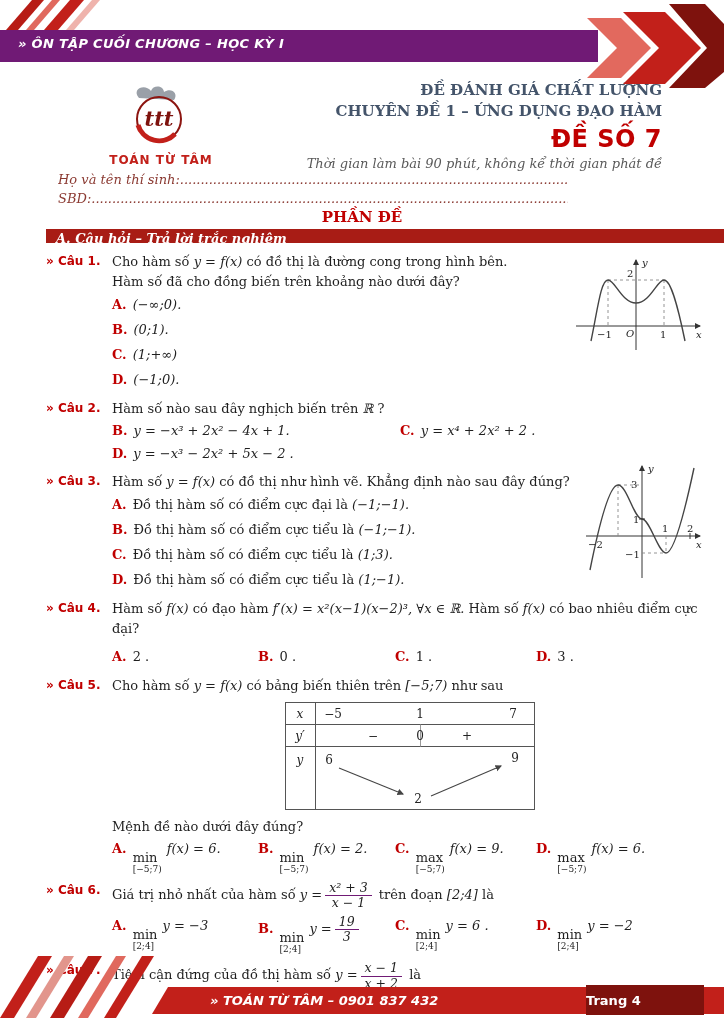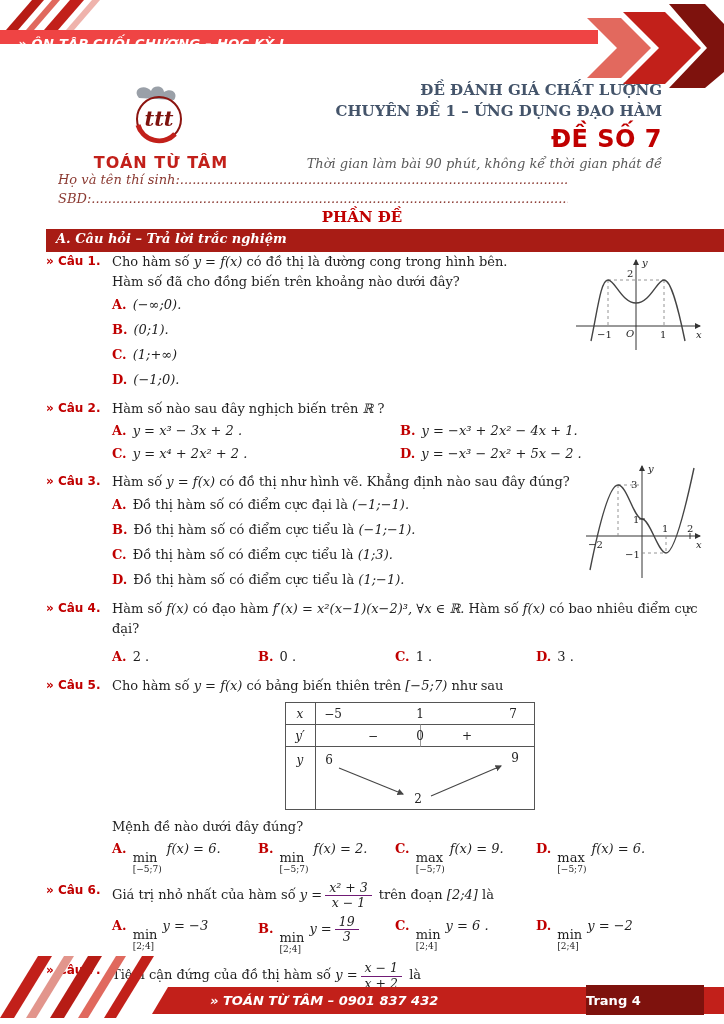--- a/index.html
+++ b/index.html
@@ -1,41 +1,41 @@
 <!DOCTYPE html>
 <html><head>
 <meta charset="utf-8">
 <style>
   *{margin:0;padding:0;box-sizing:border-box}
   html,body{width:724px;height:1024px}
   body{position:relative;background:#fff;font-family:"DejaVu Serif",serif;color:#1f1f1f;overflow:hidden}
-  .top-banner{position:absolute;left:0;top:30px;width:598px;height:14px;background:#ef4444;color:#fff;
+  .top-banner{position:absolute;left:0;top:30px;width:598px;height:32px;background:#701a75;color:#fff;
     font-family:"DejaVu Sans",sans-serif;font-weight:bold;font-style:italic;font-size:13px;line-height:27px;
     padding-left:18px;letter-spacing:.3px;z-index:2}
   .deco-tl{position:absolute;left:0;top:0;z-index:1}
   .deco-tr{position:absolute;right:0;top:4px;z-index:1}
   .deco-bl{position:absolute;left:0;bottom:6px;z-index:1}
   .bottom-banner{position:absolute;left:152px;right:0;bottom:10px;height:27px;background:#c2201a;
     clip-path:polygon(16px 0,100% 0,100% 100%,0 100%);color:#fff;font-family:"DejaVu Sans",sans-serif;
     font-weight:bold;font-style:italic;font-size:13px;line-height:27px;padding-left:58px;z-index:2}
   .page-box{position:absolute;right:20px;bottom:9px;width:118px;height:30px;background:#7e120d;color:#fff;
     font-family:"DejaVu Sans",sans-serif;font-weight:bold;font-size:13px;display:flex;align-items:center;
     z-index:3}
   .logo{position:absolute;left:86px;top:82px;width:150px;text-align:center}
-  .logo .brand{color:#c2201a;font-family:"DejaVu Sans",sans-serif;font-weight:bold;font-size:16px;
+  .logo .brand{color:#c2201a;font-family:"DejaVu Sans",sans-serif;font-weight:bold;font-size:12px;
     letter-spacing:1px;margin-top:1px}
   .header-right{position:absolute;right:62px;top:80px;text-align:right}
   .header-right .h1,.header-right .h2{color:#44546a;font-weight:bold;font-size:15px;line-height:21px}
   .header-right .h3{color:#c00000;font-weight:bold;font-size:24px;line-height:30px;letter-spacing:.5px;
     font-family:"DejaVu Sans",sans-serif;margin-top:2px}
   .header-right .h4{color:#595959;font-style:italic;font-size:13px;line-height:20px}
   .name-lines{position:absolute;left:58px;top:170px;width:510px;color:#8b3a32;font-style:italic;
     font-size:13px;line-height:19px;white-space:nowrap;overflow:hidden}
   .part-title{position:absolute;left:0;right:0;top:208px;text-align:center;color:#c00000;font-weight:bold;font-size:15px}
-  .section-bar{position:absolute;left:46px;right:0;top:229px;height:23px;background:#a81c15;color:#fff;
+  .section-bar{position:absolute;left:46px;right:0;top:229px;height:14px;background:#a81c15;color:#fff;
     font-weight:bold;font-style:italic;font-size:13px;line-height:19px;padding-left:10px}
   .content{position:absolute;left:46px;right:16px;top:252px}
   .q{position:relative;padding-left:66px;margin-bottom:7px;font-size:13px}
   .qlabel{position:absolute;left:0;top:2px;color:#c00000;font-family:"DejaVu Sans",sans-serif;font-weight:bold;
     font-size:12px;white-space:nowrap}
   .qline{line-height:20px}
   .math{font-style:italic}
   .opt{white-space:nowrap}
   .opt .letter{font-weight:bold;color:#c00000;margin-right:6px}
   .opts-col .opt{line-height:25px}
@@ -141,21 +141,20 @@
   </div>
 
   <div class="q">
     <span class="qlabel">» Câu 2.</span>
     <div class="qline">
       <span>Hàm số nào sau đây nghịch biến trên</span>
       <span class="math">ℝ</span>
       <span>?</span>
     </div>
     <div class="opts-2col">
-      <div class="opt"><span class="letter">A.</span><span class="math">y = x³ − 3x + 2 .</span></div>
       <div class="opt"><span class="letter">B.</span><span class="math">y = −x³ + 2x² − 4x + 1.</span></div>
       <div class="opt"><span class="letter">C.</span><span class="math">y = x⁴ + 2x² + 2 .</span></div>
       <div class="opt"><span class="letter">D.</span><span class="math">y = −x³ − 2x² + 5x − 2 .</span></div>
     </div>
   </div>
 
   <div class="q">
     <span class="qlabel">» Câu 3.</span>
     <div class="qline">
       <span>Hàm số</span>

